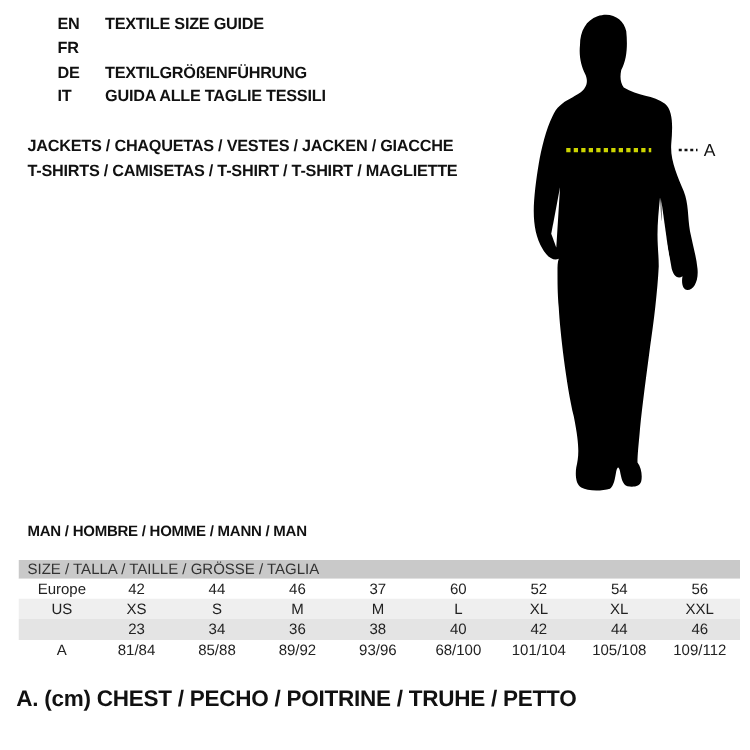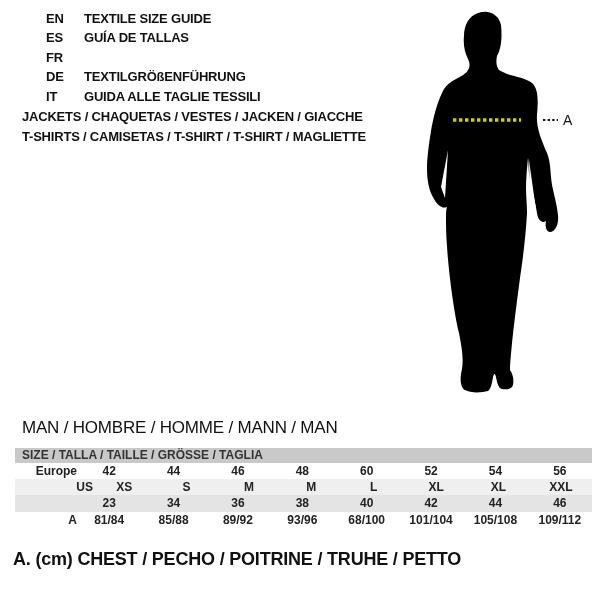--- a/index.html
+++ b/index.html
@@ -9,47 +9,43 @@
     color:#111;overflow:hidden;
   }
   .lang-list{position:absolute;top:9px;left:22px;}
   .lang-row{display:flex;height:19.4px;line-height:19.4px;
     font-weight:bold;font-size:13px;letter-spacing:-0.2px;}
   .lang-code{width:38px;padding-left:24px;}
   .categories{position:absolute;top:107px;left:22px;
     font-weight:bold;font-size:13px;letter-spacing:-0.2px;line-height:19.5px;}
   .figure-wrap{position:absolute;left:395px;top:3px;width:205px;height:400px;}
   .section-title{position:absolute;top:418px;left:22px;
-    font-weight:normal;font-size:17px;letter-spacing:-0.2px;}
+    font-weight:bold;font-size:12px;letter-spacing:-0.2px;}
   .size-table{position:absolute;top:448px;left:15px;width:577px;font-size:12px;color:#222;}
   .t-row{display:grid;grid-template-columns:62px repeat(8,1fr);height:16.2px;
-    line-height:16.2px;align-items:center;font-weight:bold;}
+    line-height:16.2px;align-items:center;}
   .t-row.header{display:block;height:15px;line-height:15px;background:#c9c9c9;color:#333;}
   .header-label{padding-left:7px;}
-  .t-label{padding-left:7px;text-align:right;}
+  .t-label{padding-left:7px;text-align:center;}
   .t-cell{text-align:center;}
   .row-europe{background:#ffffff;}
-  .row-us{background:#efefef;padding-left:16px;}
+  .row-us{background:#efefef;}
   .row-num{background:#e4e4e4;}
   .row-a{background:#ffffff;}
   .footnote{position:absolute;top:549px;left:13px;
     font-weight:bold;font-size:18px;letter-spacing:-0.2px;}
   .measure-a-text{font-family:"Liberation Sans",sans-serif;font-size:14px;fill:#111;}
 </style>
 </head>
 <body>
 
 <div class="lang-list">
   <div class="lang-row">
     <span class="lang-code">EN</span>
     <span class="lang-label">TEXTILE SIZE GUIDE</span>
-  </div>
-  <div class="lang-row">
-    <span class="lang-code">ES</span>
-    <span class="lang-label">GUÍA DE TALLAS</span>
   </div>
   <div class="lang-row">
     <span class="lang-code">FR</span>
   </div>
   <div class="lang-row">
     <span class="lang-code">DE</span>
     <span class="lang-label">TEXTILGRÖßENFÜHRUNG</span>
   </div>
   <div class="lang-row">
     <span class="lang-code">IT</span>
@@ -116,21 +112,21 @@
 
 <div class="size-table">
   <div class="t-row header">
     <div class="header-label">SIZE / TALLA / TAILLE / GRÖSSE / TAGLIA</div>
   </div>
   <div class="t-row row-europe">
     <div class="t-label">Europe</div>
     <div class="t-cell">42</div>
     <div class="t-cell">44</div>
     <div class="t-cell">46</div>
-    <div class="t-cell">48</div>
+    <div class="t-cell">37</div>
     <div class="t-cell">60</div>
     <div class="t-cell">52</div>
     <div class="t-cell">54</div>
     <div class="t-cell">56</div>
   </div>
   <div class="t-row row-us">
     <div class="t-label">US</div>
     <div class="t-cell">XS</div>
     <div class="t-cell">S</div>
     <div class="t-cell">M</div>

